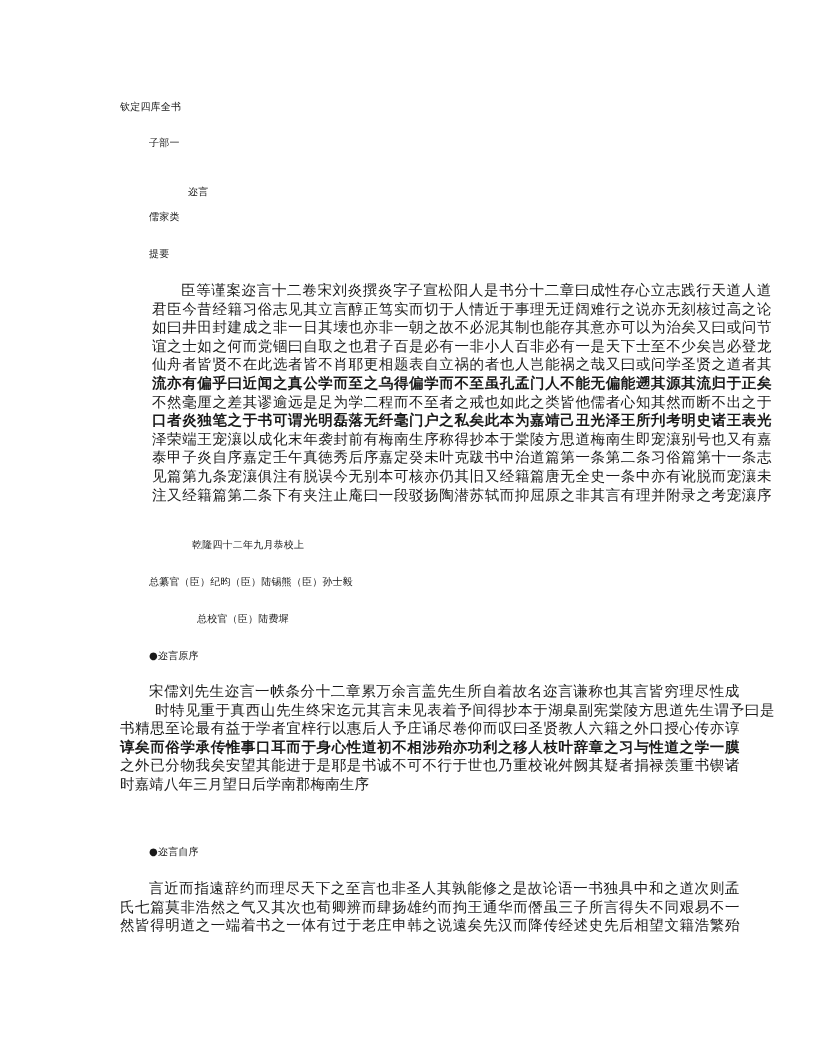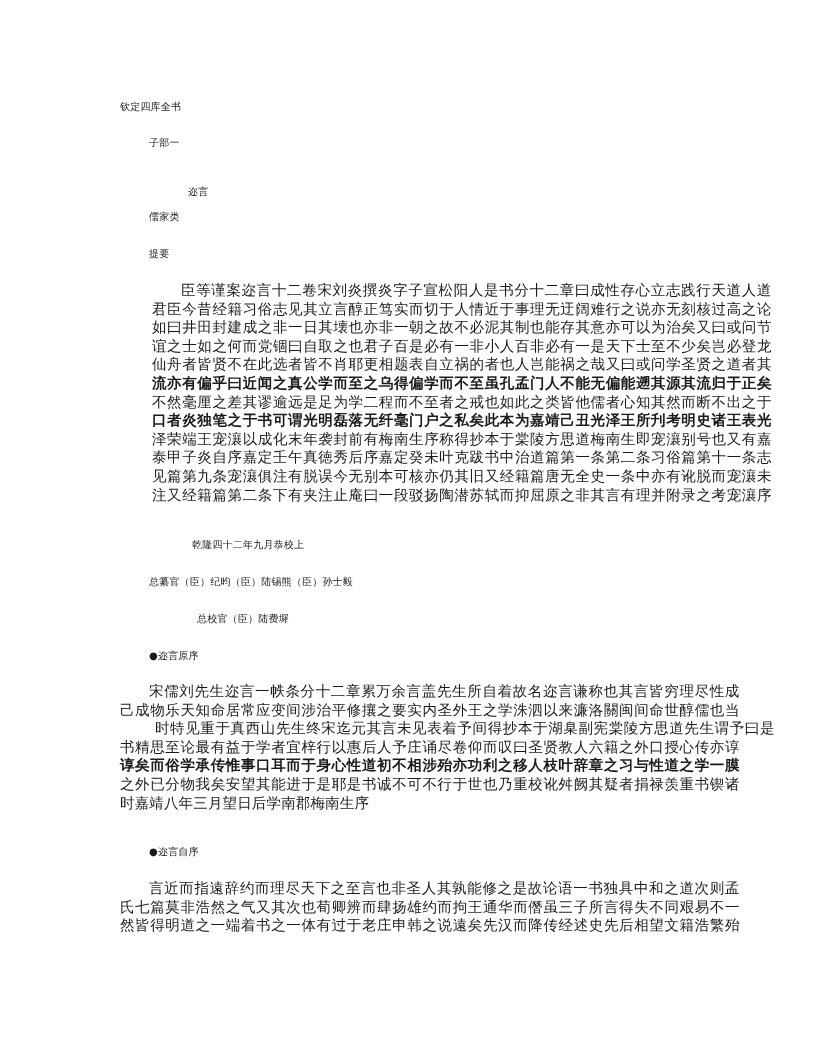--- a/index.html
+++ b/index.html
@@ -50,21 +50,20 @@
     <span class="row" style="letter-spacing: 0.622px; display: block;">注又经籍篇第二条下有夹注止庵曰一段驳扬陶潜苏轼而抑屈原之非其言有理并附录之考宠瀼序</span>
   </div>
 
   <div class="line" style="left:149px; top:536px;margin-left:43px;">乾隆四十二年九月恭校上</div>
   <div class="line" style="left:149px; top:573px;">总纂官（臣）纪昀（臣）陆锡熊（臣）孙士毅</div>
   <div class="line" style="left:149px; top:610px;margin-left:48px;">总校官（臣）陆费墀</div>
   <div class="line" style="left:149px; top:647px;">●迩言原序</div>
 
   <div class="para" style="top:682px;">
     <span class="row first" style="letter-spacing: 0.654px; display: block;">宋儒刘先生迩言一帙条分十二章累万余言盖先生所自着故名迩言谦称也其言皆穷理尽性成</span>
-    <span class="row" style="letter-spacing: 0.622px; display: block;">己成物乐天知命居常应变间涉治平修攘之要实内圣外王之学洙泗以来濂洛關闽间命世醇儒也当</span>
     <span class="row" style="letter-spacing: 0.622px; display: block; margin-left: 35px;">时特见重于真西山先生终宋迄元其言未见表着予间得抄本于湖臬副宪棠陵方思道先生谓予曰是</span>
     <span class="row" style="letter-spacing: 0.622px; display: block;">书精思至论最有益于学者宜梓行以惠后人予庄诵尽卷仰而叹曰圣贤教人六籍之外口授心传亦谆</span>
     <span class="row" style="letter-spacing: 0.622px; display: block; font-weight: bold;">谆矣而俗学承传惟事口耳而于身心性道初不相涉殆亦功利之移人枝叶辞章之习与性道之学一膜</span>
     <span class="row" style="letter-spacing: 0.622px; display: block;">之外已分物我矣安望其能进于是耶是书诚不可不行于世也乃重校讹舛阙其疑者捐禄羡重书锲诸</span>
     <span class="row last">时嘉靖八年三月望日后学南郡梅南生序</span>
   </div>
 
   <div class="line" style="left:149px; top:843px;">●迩言自序</div>
 
   <div class="para" style="top:879px;">

